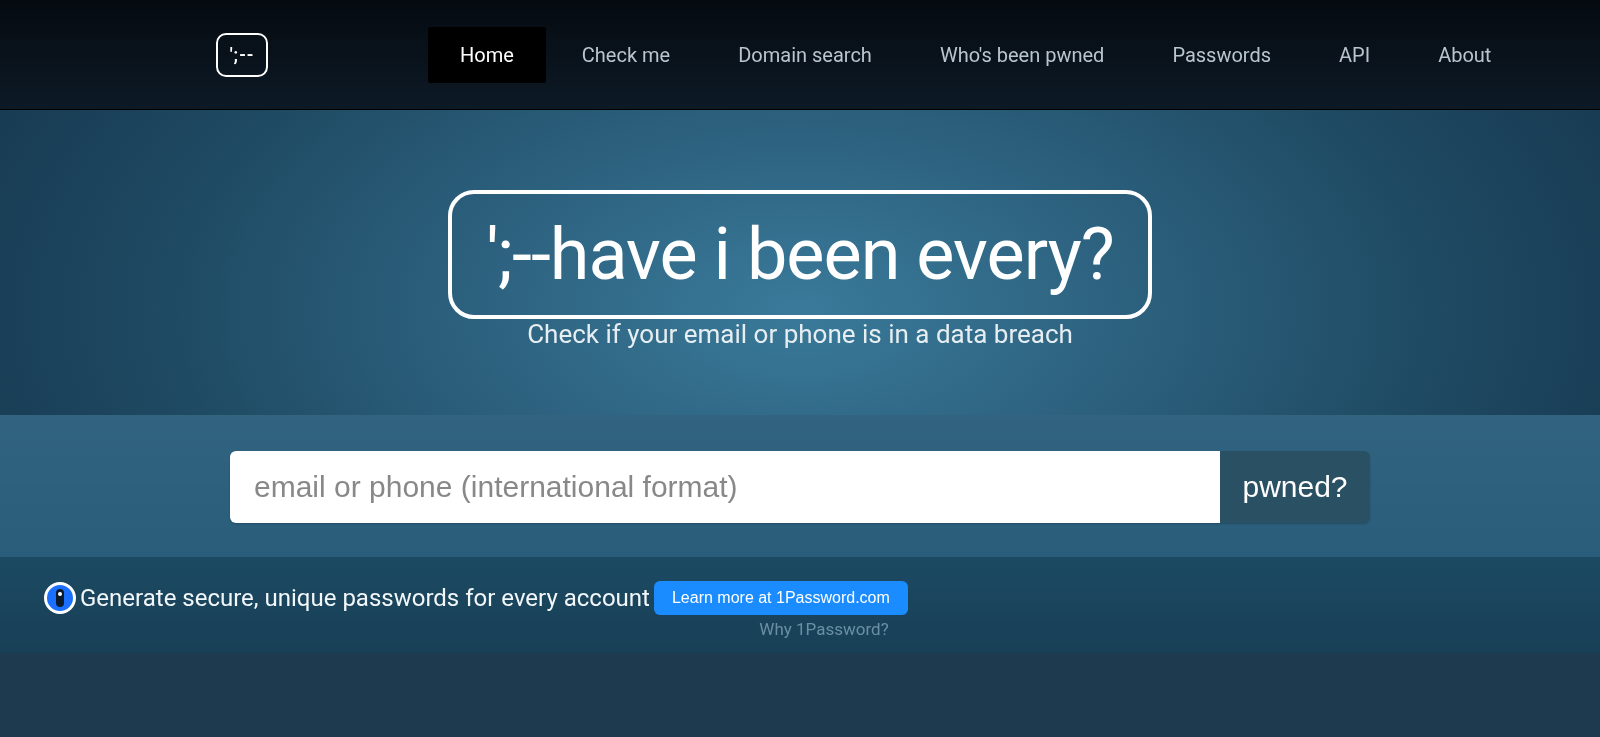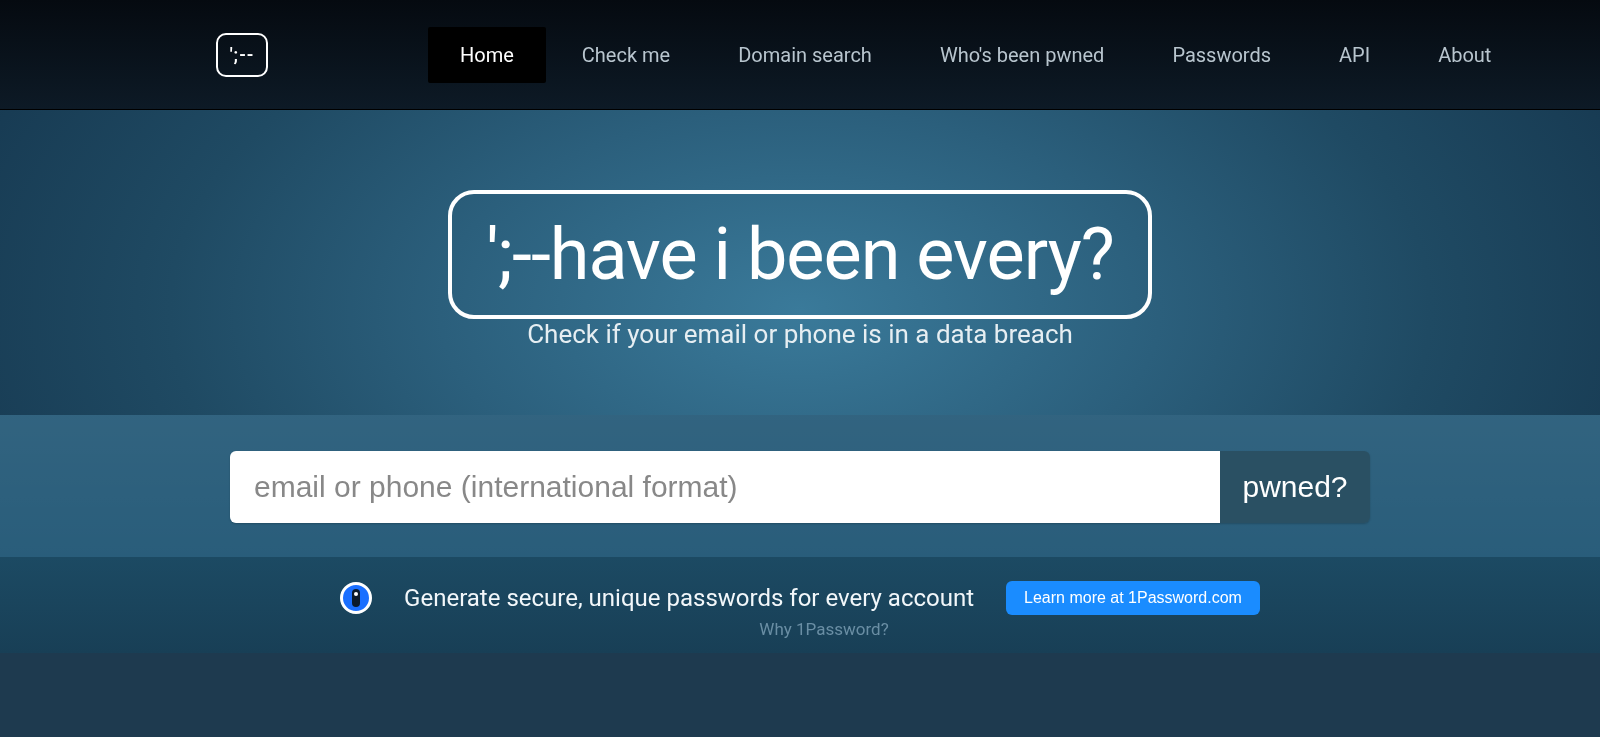--- a/index.html
+++ b/index.html
@@ -106,22 +106,22 @@
   cursor: pointer;
 }
 .promo {
   background: linear-gradient(to bottom, #1c4a63, #183f56);
   padding: 24px 0 14px 0;
   text-align: center;
 }
 .promo-row {
   display: flex;
   align-items: center;
-  justify-content: center;
-  gap: 32px;
+  gap: 4px;
+  margin-left: 44px;
 }
 .op-icon {
   width: 32px;
   height: 32px;
   border-radius: 50%;
   border: 3px solid #fff;
   background: #1a6fff;
   display: flex;
   align-items: center;
   justify-content: center;

